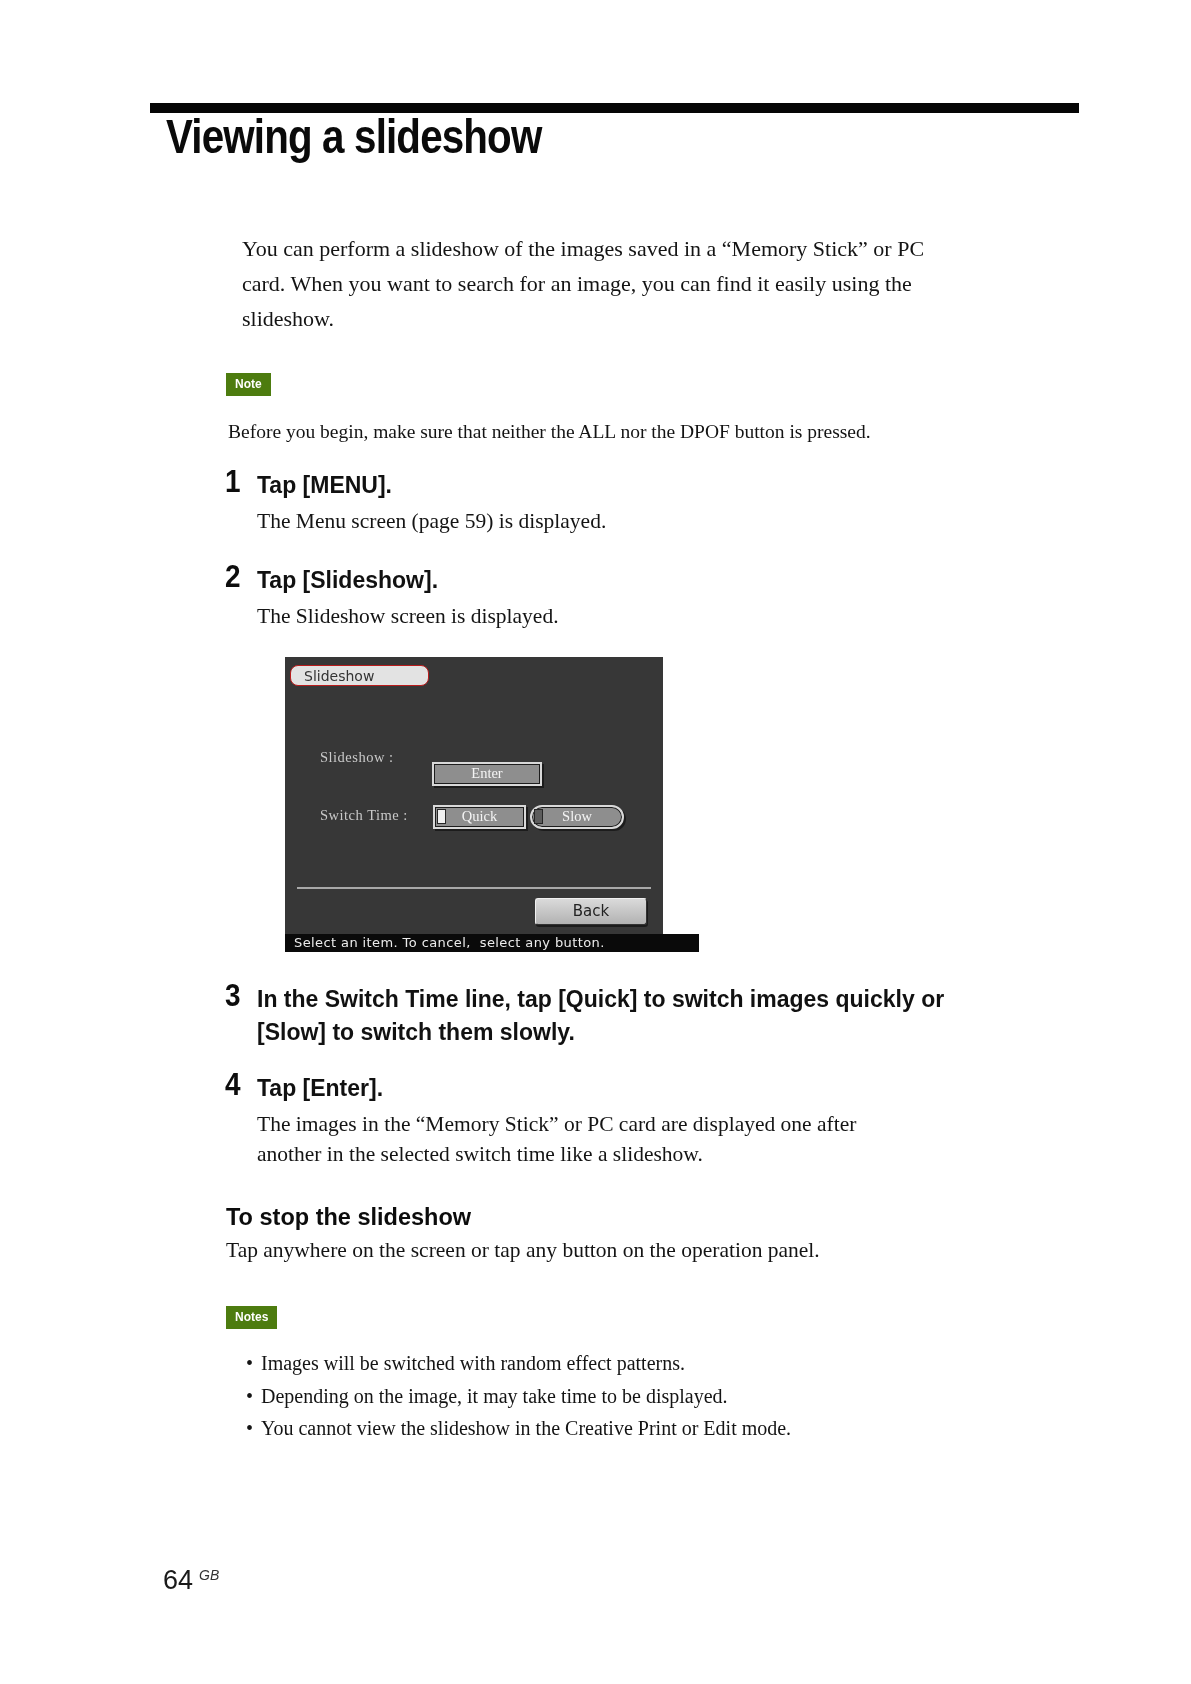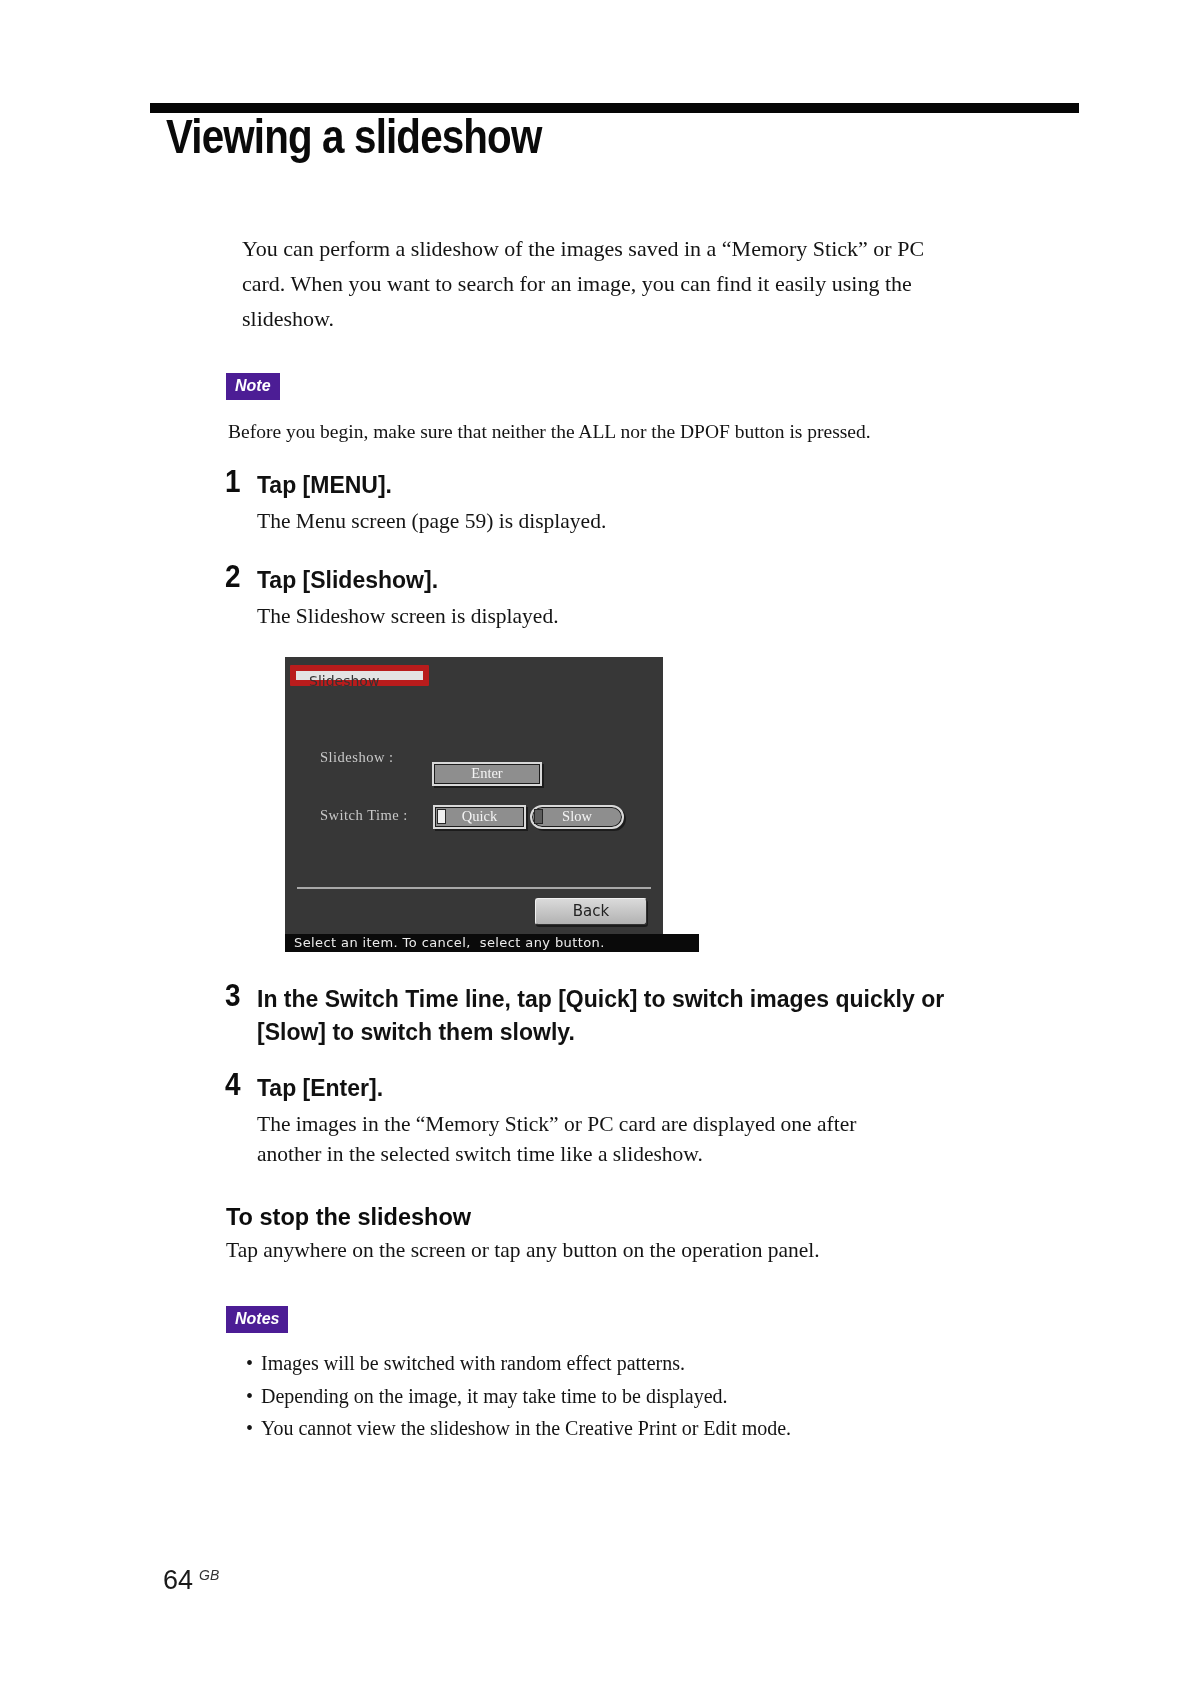--- a/index.html
+++ b/index.html
@@ -18,23 +18,23 @@
   }
 
   
   .intro {
     position:absolute; left:242px; top:231px; width:790px;
     font-size:22px; line-height:35px; white-space:pre-line;
   }
 
   
   .badge {
-    position:absolute; display:inline-block; background:#4c1d95; color:#ffffff;
-    font-family:"Liberation Sans", sans-serif; font-weight:700; font-size:16px;
-    padding:5px 9px 6px 9px; line-height:1;font-style:italic;
+    position:absolute; display:inline-block; background:#4d7c0f; color:#ffffff;
+    font-family:"Liberation Sans", sans-serif; font-weight:700; font-size:12px;
+    padding:5px 9px 6px 9px; line-height:1;
   }
   .note-badge  { left:226px; top:373px; }
   .notes-badge { left:226px; top:1306px; }
   .note-text {
     position:absolute; left:228px; top:418px; width:780px;
     font-size:19.5px; line-height:28px;
   }
 
   
   .step-num {
@@ -56,21 +56,21 @@
   .n3 { top:978px; } .t3 { top:983px; }
   .n4 { top:1067px; } .t4 { top:1072px; } .b4 { top:1109px; }
 
   
   .crt {
     position:absolute; left:285px; top:657px; width:378px; height:295px;
     background:#373737; font-family:"DejaVu Sans", sans-serif;
   }
   .crt-tab {
     position:absolute; left:5px; top:8px; width:139px; height:21px;
-    background:#e3e3e3; border:6px solid #b91c1c; border-radius:1px;
+    background:#e3e3e3; border:1px solid #b91c1c; border-radius:8px;
     color:#333; font-size:14px; line-height:20px; padding-left:13px; box-sizing:border-box;
   }
   .crt-label { position:absolute; left:35px; color:#c9c9c9; font-size:14.5px; letter-spacing:0.5px; }
   .lab1 { top:749px; } .lab2 { top:807px; }
   .crt-label { left:320px; }            
   .crt-btn {
     position:absolute; box-sizing:border-box; height:24px;
     background:#8e8e8e; border:2px solid #d9d9d9;
     box-shadow: inset 0 0 0 1px #1d1d1d, 2px 2px 0 rgba(8,8,8,0.55);
     color:#f4f4f4; font-size:14.5px; line-height:19px; text-align:center;

